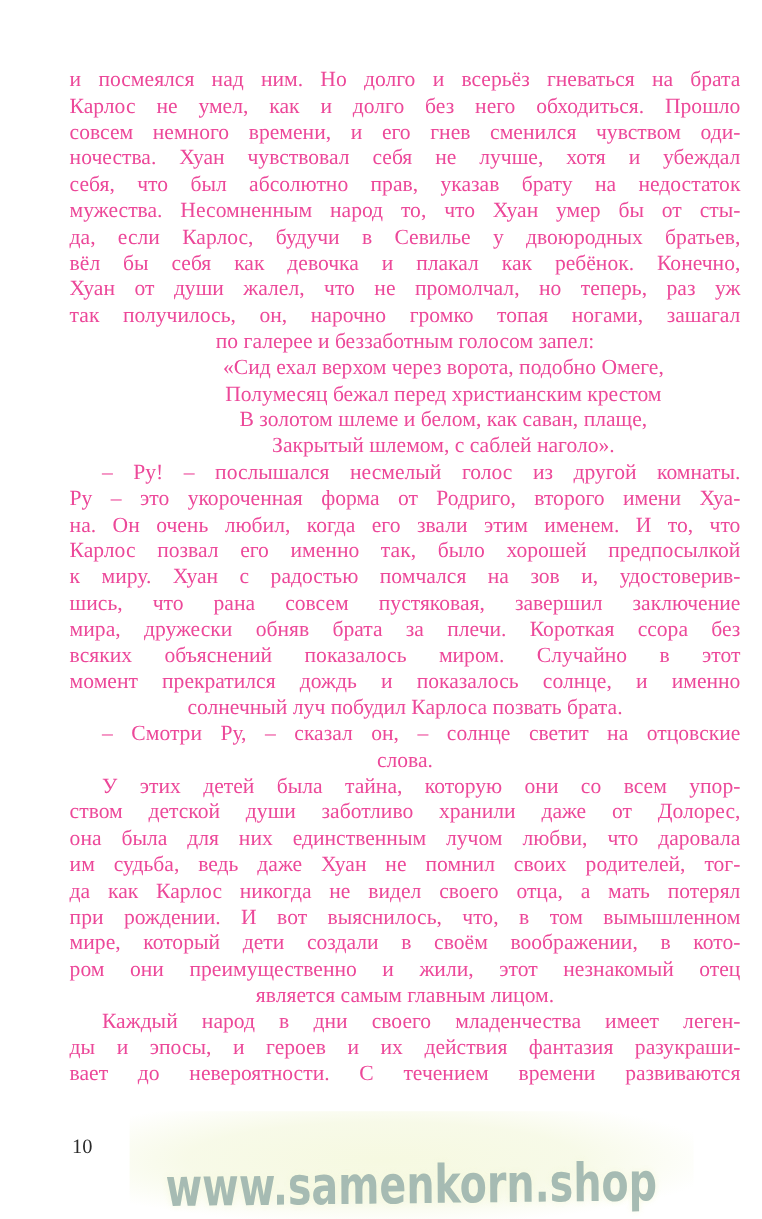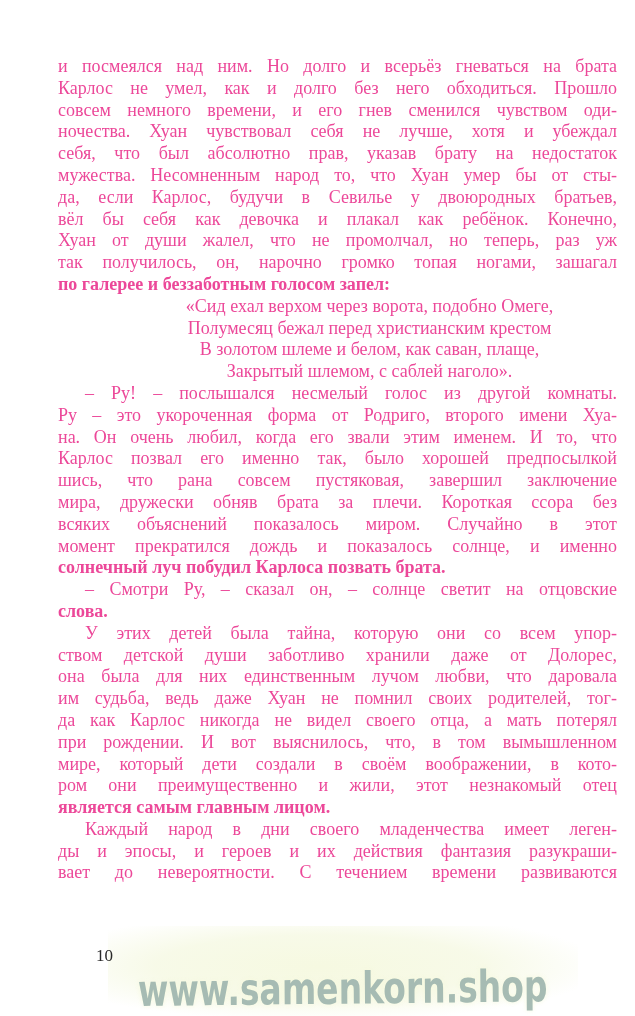--- a/index.html
+++ b/index.html
@@ -31,38 +31,36 @@
   }
   .line {
     width: 100%;
     white-space: normal;
   }
   .line.just {
     text-align: justify;
     text-align-last: justify;
   }
   .line.left {
-    text-align: left;
-    font-weight: bold;
+    text-align: center;
   }
   .line.indent {
     text-indent: 27px;
   }
   .line.verse {
     padding-left: 64px;
     box-sizing: border-box;
     text-align: center;
   }
   .page-number {
     position: absolute;
     left: 60px;
     top: 946px;
     font-size: 17px;
     color: #2a2a2a;
-    margin-left: 36px;
   }
   .watermark-wrap {
     position: absolute;
     left: 108px;
     top: 926px;
     width: 470px;
     height: 90px;
     background: radial-gradient(ellipse at 45% 45%,
                 rgba(246, 249, 225, 1) 0%,
                 rgba(246, 249, 228, 0.85) 45%,
@@ -103,20 +101,21 @@
       <div class="line just">так получилось, он, нарочно громко топая ногами, зашагал</div>
       <div class="line left">по галерее и беззаботным голосом запел:</div>
       <div class="line verse">«Сид ехал верхом через ворота, подобно Омеге,</div>
       <div class="line verse">Полумесяц бежал перед христианским крестом</div>
       <div class="line verse">В золотом шлеме и белом, как саван, плаще,</div>
       <div class="line verse">Закрытый шлемом, с саблей наголо».</div>
       <div class="line just indent">– Ру! – послышался несмелый голос из другой комнаты.</div>
       <div class="line just">Ру – это укороченная форма от Родриго, второго имени Хуа-</div>
       <div class="line just">на. Он очень любил, когда его звали этим именем. И то, что</div>
       <div class="line just">Карлос позвал его именно так, было хорошей предпосылкой</div>
+      <div class="line just">к миру. Хуан с радостью помчался на зов и, удостоверив-</div>
       <div class="line just">шись, что рана совсем пустяковая, завершил заключение</div>
       <div class="line just">мира, дружески обняв брата за плечи. Короткая ссора без</div>
       <div class="line just">всяких объяснений показалось миром. Случайно в этот</div>
       <div class="line just">момент прекратился дождь и показалось солнце, и именно</div>
       <div class="line left">солнечный луч побудил Карлоса позвать брата.</div>
       <div class="line just indent">– Смотри Ру, – сказал он, – солнце светит на отцовские</div>
       <div class="line left">слова.</div>
       <div class="line just indent">У этих детей была тайна, которую они со всем упор-</div>
       <div class="line just">ством детской души заботливо хранили даже от Долорес,</div>
       <div class="line just">она была для них единственным лучом любви, что даровала</div>

